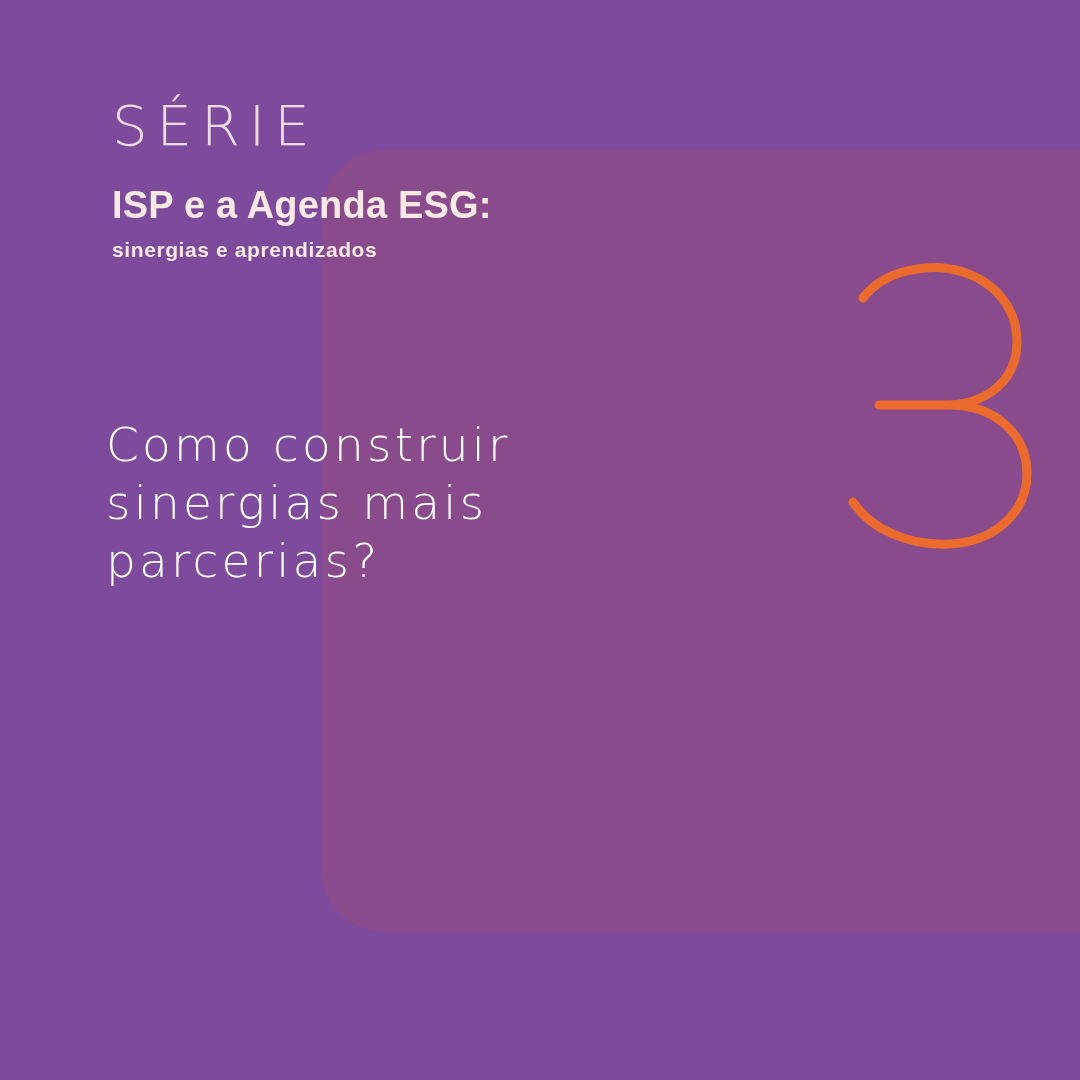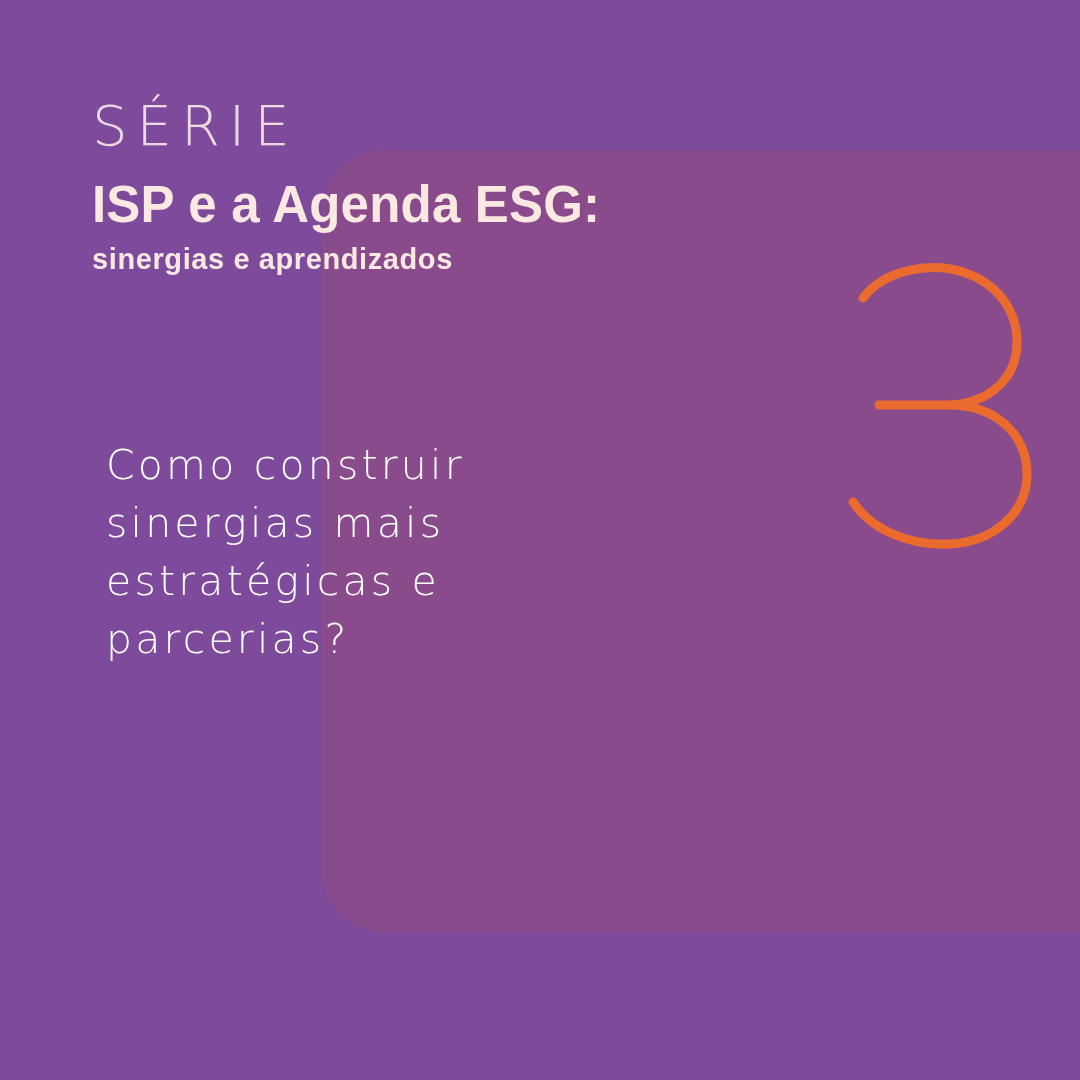--- a/index.html
+++ b/index.html
@@ -34,69 +34,69 @@
     border-top-left-radius: 62px;
     border-bottom-left-radius: 62px;
     border-top-right-radius: 0;
     border-bottom-right-radius: 0;
     pointer-events: none;
   }
 
   
   #header {
     position: absolute;
-    left: 92px;
+    left: 112px;
     top: 98px;
     width: 640px;
   }
 
   #serie-label {
     font-family: "DejaVu Sans", sans-serif;
     font-weight: 300;
     font-size: 56px;
     line-height: 1.0;
     letter-spacing: 9px;
     color: #F3E7E8;
     opacity: 0.93;
     margin: 0;
     white-space: nowrap;
     -webkit-font-smoothing: antialiased;
   }
 
   #series-title {
     font-family: "Liberation Sans", sans-serif;
     font-weight: 700;
-    font-size: 51px;
+    font-size: 38px;
     line-height: 1.05;
     letter-spacing: 0.2px;
     color: #FAE8E2;
-    margin: 24px 0 0 0;
+    margin: 32px 0 0 0;
     white-space: nowrap;
   }
 
   #series-subtitle {
     font-family: "Liberation Sans", sans-serif;
     font-weight: 700;
-    font-size: 29px;
+    font-size: 21px;
     line-height: 1.1;
     letter-spacing: 0.6px;
     color: #FAE8E2;
     margin: 12px 0 0 0;
     white-space: nowrap;
   }
 
   
   #question {
     position: absolute;
     left: 106px;
-    top: 436px;
+    top: 416px;
     width: 540px;
     font-family: "DejaVu Sans", sans-serif;
     font-weight: 300;
-    font-size: 41px;
+    font-size: 47px;
     line-height: 58px;
     letter-spacing: 3.2px;
     color: #FFFFFF;
     margin: 0;
     -webkit-font-smoothing: antialiased;
   }
 
   #question .qline {
     display: block;
     white-space: nowrap;
@@ -127,21 +127,20 @@
 
   <div id="header">
     <div id="serie-label">SÉRIE</div>
     <div id="series-title" style="color: rgb(250, 232, 226);">ISP e a Agenda ESG:</div>
     <div id="series-subtitle" style="color: rgb(250, 232, 226);">sinergias e aprendizados</div>
   </div>
 
   <div id="question" style="color: rgb(255, 255, 255);">
     <span class="qline">Como construir</span>
     <span class="qline">sinergias mais</span>
-    <span class="qline">estratégicas e</span>
     <span class="qline">parcerias?</span>
   </div>
 
   <div id="numeral">
     <svg viewBox="0 0 200 292" xmlns="http://www.w3.org/2000/svg">
       <path id="three-path" d="M 18 36
                C 40 7, 86 0, 118 10
                C 152 21, 172 48, 172 80
                C 172 116, 145 141, 104 143
                L 34 143

